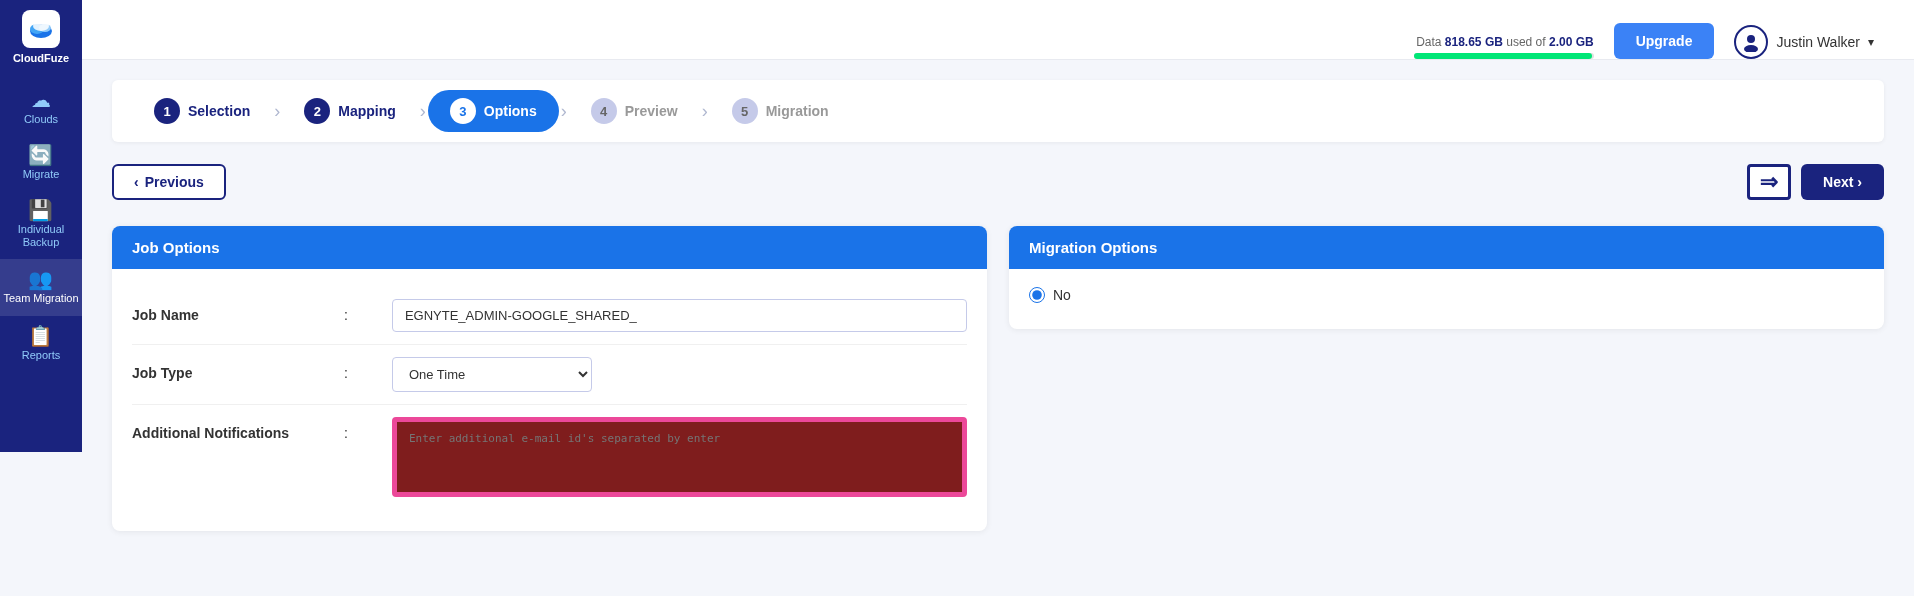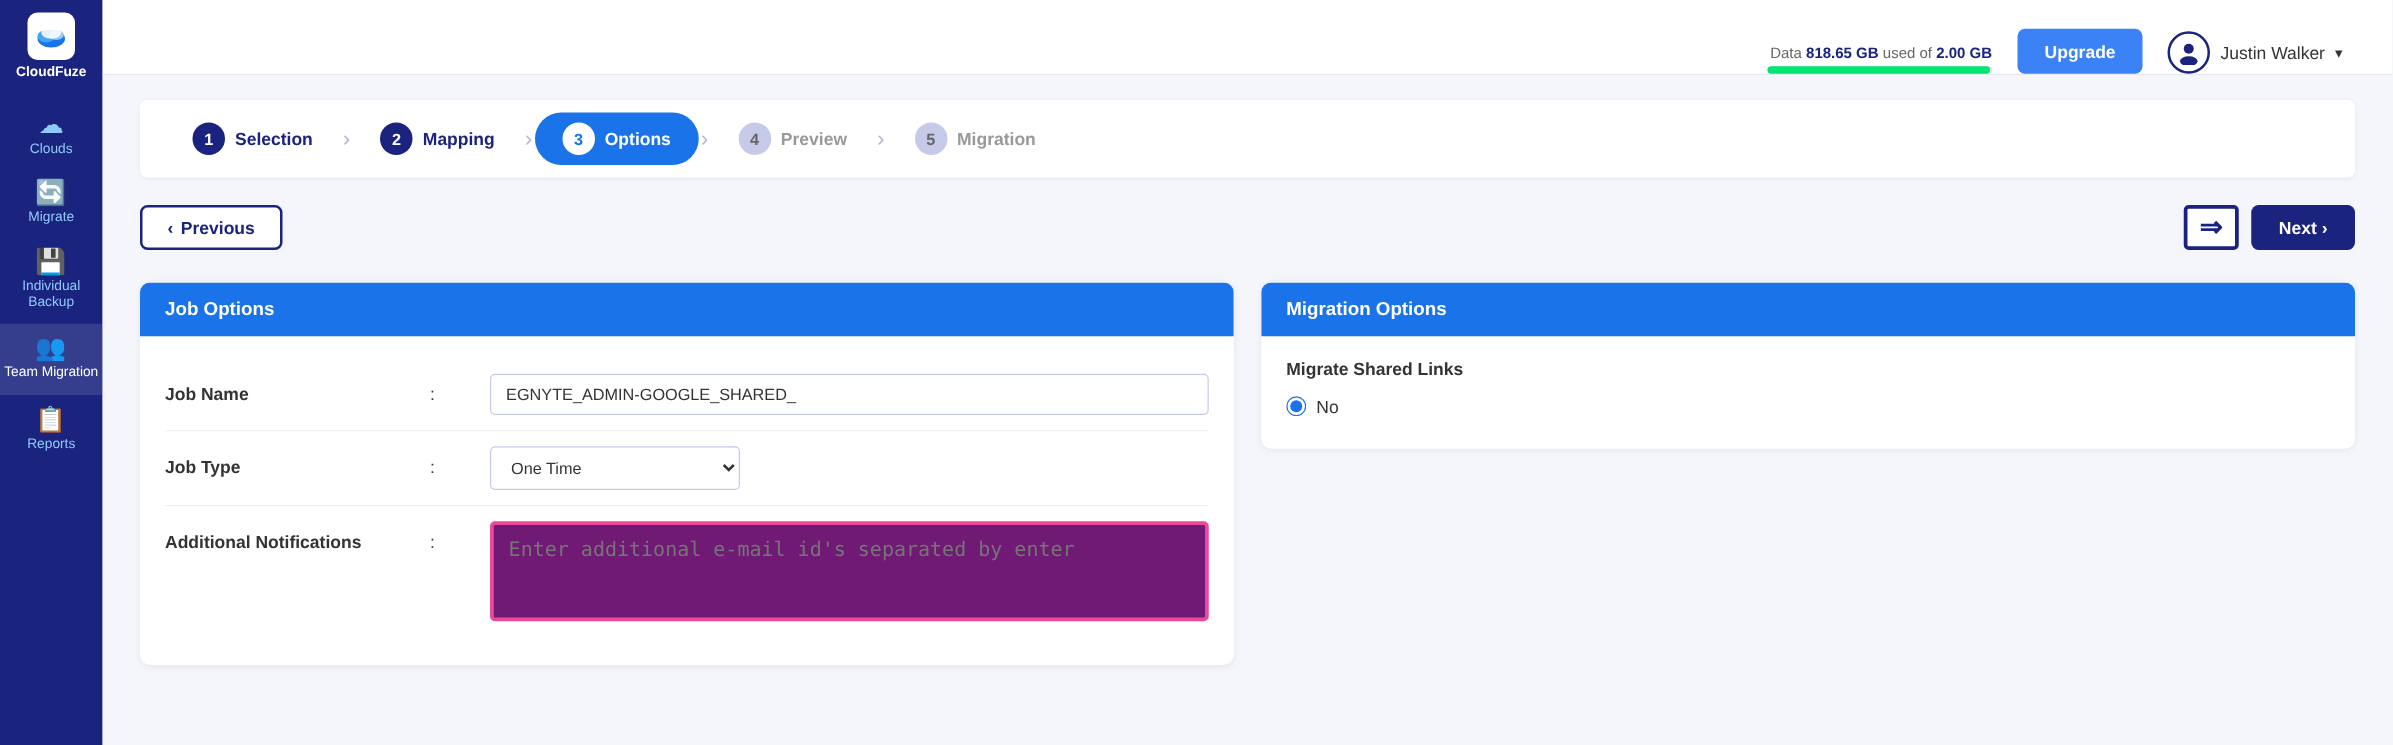--- a/index.html
+++ b/index.html
@@ -6,21 +6,21 @@
     body { font-family: 'Segoe UI', Arial, sans-serif; background: #f4f6fb; display: flex; height: 596px; overflow: hidden; }
 
     
     .sidebar {
       width: 82px;
       background: #1a237e;
       display: flex;
       flex-direction: column;
       padding-top: 10px;
       flex-shrink: 0;
-      height: 596px;
+      height: 452px;
     }
     .sidebar-brand {
       display: flex;
       flex-direction: column;
       align-items: center;
       margin-bottom: 10px;
     }
     .sidebar-brand .brand-icon {
       width: 38px; height: 38px;
       background: white;
@@ -178,23 +178,23 @@
       border: 1px solid #c5cae9; border-radius: 4px; padding: 8px 12px;
       font-size: 13px; color: #333; width: 100%; outline: none;
       background: white;
     }
     .form-select {
       border: 1px solid #c5cae9; border-radius: 4px; padding: 8px 12px;
       font-size: 13px; color: #333; width: 200px; outline: none;
       background: white; cursor: pointer;
     }
     .form-textarea {
-      border: 3px solid #ec4899; border-radius: 4px; padding: 10px 12px;
-      font-size: 16px; color: #aaa; width: 100%; height: 80px; outline: none;
-      resize: none; background: #701a75;
+      border: 5px solid #ec4899; border-radius: 4px; padding: 10px 12px;
+      font-size: 11px; color: #aaa; width: 100%; height: 80px; outline: none;
+      resize: none; background: #7f1d1d;
     }
 
     
     .migration-label { font-size: 14px; font-weight: 600; color: #333; margin-bottom: 14px; }
     .radio-row { display: flex; align-items: center; gap: 8px; margin-bottom: 8px; font-size: 14px; color: #333; }
     .radio-row input[type=radio] { width: 16px; height: 16px; accent-color: #1a73e8; }
   </style>
 </head>
 <body>
 
@@ -337,21 +337,20 @@
               </div>
             </div>
           </div>
         </div>
       </div>
 
       <div class="panel-right">
         <div class="panel-card">
           <div class="panel-header">Migration Options</div>
           <div class="panel-body">
-            <div class="migration-label">Migrate Shared Links</div>
             <div class="radio-row">
               <input type="radio" name="shared-links" id="shared-no" checked="" style="">
               <label for="shared-no">No</label>
             </div>
           </div>
         </div>
       </div>
     </div>
   </div>
 </div>

